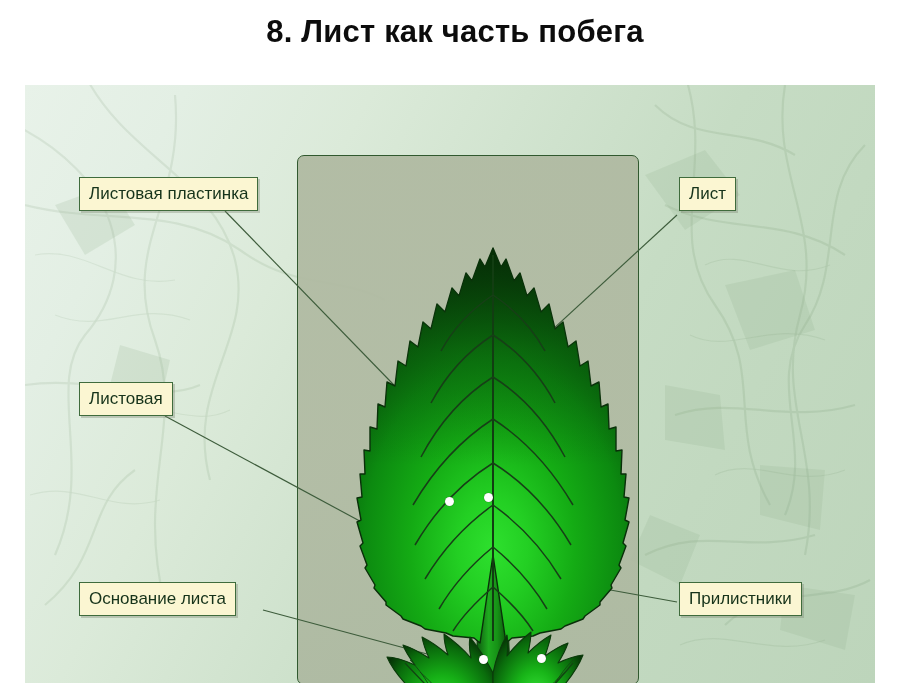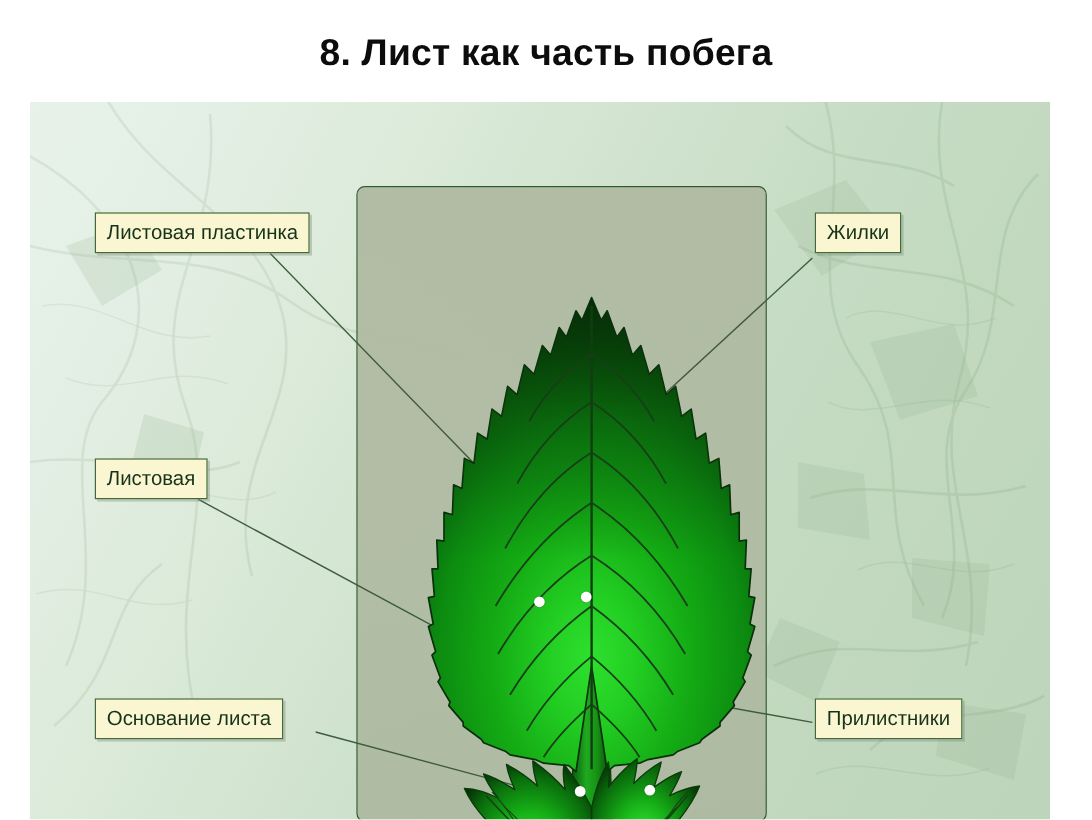--- a/index.html
+++ b/index.html
@@ -9,21 +9,20 @@
   }
   .stage{position:relative;width:910px;height:683px;background:#ffffff;}
 
   
   .slide-title{
     position:absolute;left:0;top:14px;width:910px;
     text-align:center;
     font-size:31px;font-weight:bold;color:#0c0c0c;
     letter-spacing:0.2px;
     white-space:nowrap;
-    margin-top:12px;
   }
 
   
   .picture{
     position:absolute;left:25px;top:85px;width:850px;height:598px;
     overflow:hidden;
     background:
       linear-gradient(118deg,
         #e8f2e9 0%, #e3efe4 14%, #dbead9 30%,
         #cfe2cd 48%, #c6dcc4 62%, #c2d9c0 76%, #bdd5bb 100%);
@@ -263,19 +262,19 @@
         <path d="M529,600 C535,590 541,582 548,575"></path>
       </g>
     </svg>
 
     <span class="dot" style="left:420px;top:412px;"></span>
     <span class="dot" style="left:459px;top:408px;"></span>
     <span class="dot" style="left:454px;top:570px;"></span>
     <span class="dot" style="left:512px;top:569px;"></span>
 
     <div class="label lab-blade">Листовая пластинка</div>
-    <div class="label lab-veins">Жилки</div>
+    <div class="label lab-veins">Лист</div>
     <div class="label lab-petiole">Листовая</div>
     <div class="label lab-stip">Прилистники</div>
     <div class="label lab-base">Основание листа</div>
 
   </div>
 </div>
 
 </body></html>

